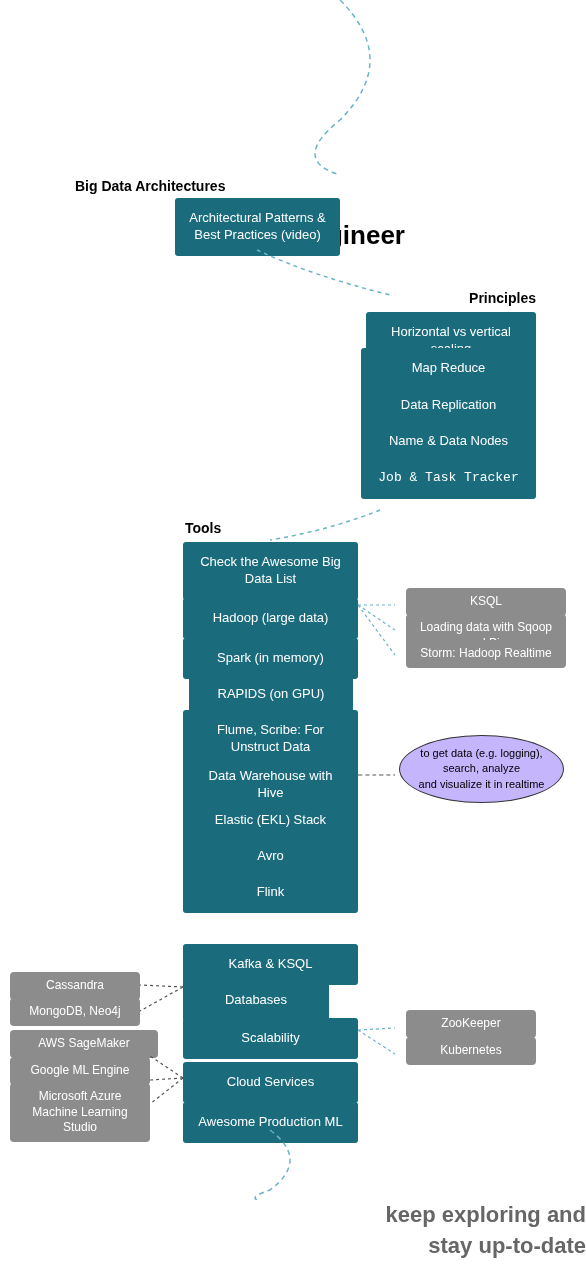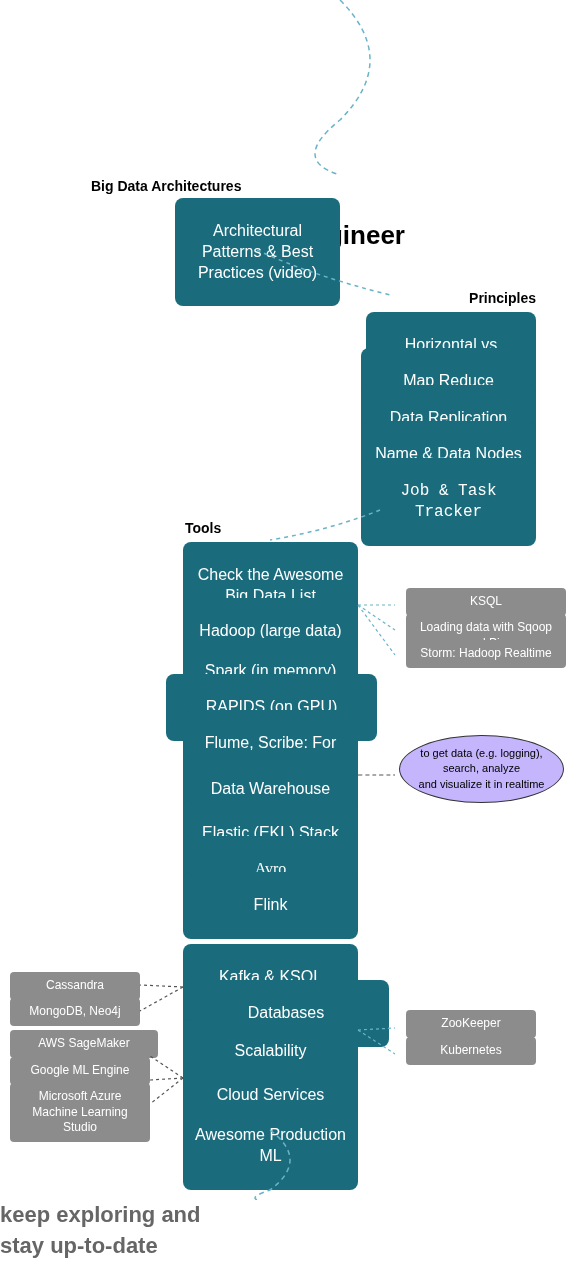--- a/index.html
+++ b/index.html
@@ -31,23 +31,23 @@
     .section-label {
       font-size: 14px;
       font-weight: bold;
       color: #000;
     }
 
     
     .teal-box {
       background-color: #1a6b7c;
       color: #fff;
-      border-radius: 8px;
-      padding: 23px 12px;
-      font-size: 16px;
+      border-radius: 3px;
+      padding: 12px 12px;
+      font-size: 13px;
       text-align: center;
       display: inline-block;
       line-height: 1.3;
     }
 
     
     .gray-box {
       background-color: #8c8c8c;
       color: #fff;
       border-radius: 4px;
@@ -81,21 +81,21 @@
 <div class="page-container" style="position:relative; height:1286px;">
 
   <svg style="position:absolute;top:0;left:0;width:586px;height:180px;pointer-events:none;">
     <path d="M 340 0 Q 400 60 340 120 Q 290 160 340 175" stroke="#6ab4c8" stroke-dasharray="5,4" fill="none" stroke-width="1.5"></path>
   </svg>
 
   <div class="main-title abs" style="left:0;right:0;top:100px;">
     <span>Big Data Engineer</span>
   </div>
 
-  <div class="section-label abs" style="left:91px;top:178px;text-align:center;">
+  <div class="section-label abs" style="left:75px;top:178px;text-align:center;">
     <span>Big Data Architectures</span>
   </div>
 
   <div class="teal-box abs" style="left:175px;top:198px;width:165px;">
     <span>Architectural Patterns &amp; Best Practices (video)</span>
   </div>
 
   <svg style="position:absolute;top:195px;left:0;width:586px;height:130px;pointer-events:none;">
     <path d="M 257 55 Q 310 80 390 100" stroke="#6ab4c8" stroke-dasharray="4,4" fill="none" stroke-width="1.5"></path>
   </svg>
@@ -149,21 +149,21 @@
   <svg style="position:absolute;top:580px;left:0;width:586px;height:80px;pointer-events:none;">
     <line x1="358" y1="25" x2="395" y2="25" stroke="#6ab4c8" stroke-dasharray="3,3" stroke-width="1.2"></line>
     <line x1="358" y1="25" x2="395" y2="50" stroke="#6ab4c8" stroke-dasharray="3,3" stroke-width="1.2"></line>
     <line x1="358" y1="25" x2="395" y2="75" stroke="#6ab4c8" stroke-dasharray="3,3" stroke-width="1.2"></line>
   </svg>
 
   <div class="teal-box abs" style="left:183px;top:638px;width:175px;">
     <span>Spark (in memory)</span>
   </div>
 
-  <div class="teal-box abs" style="left:166px;top:674px;width:211px;">
+  <div class="teal-box abs" style="left:189px;top:674px;width:164px;">
     <span>RAPIDS (on GPU)</span>
   </div>
 
   <div class="teal-box abs" style="left:183px;top:710px;width:175px;">
     <span>Flume, Scribe: For Unstruct Data</span>
   </div>
 
   <div class="teal-box abs" style="left:183px;top:756px;width:175px;">
     <span>Data Warehouse with Hive</span>
   </div>
@@ -175,34 +175,34 @@
   </div>
 
   <svg style="position:absolute;top:740px;left:0;width:586px;height:60px;pointer-events:none;">
     <path d="M 358 35 Q 380 35 395 35" stroke="#555" stroke-dasharray="4,3" fill="none" stroke-width="1.2"></path>
   </svg>
 
   <div class="teal-box abs" style="left:183px;top:800px;width:175px;">
     <span>Elastic (EKL) Stack</span>
   </div>
 
-  <div class="teal-box abs" style="left:183px;top:836px;width:175px;font-family:Liberation Serif, serif;">
+  <div class="teal-box abs" style="left:183px;top:836px;width:175px;">
     <span>Avro</span>
   </div>
 
   <div class="teal-box abs" style="left:183px;top:872px;width:175px;">
     <span>Flink</span>
   </div>
 
 
   <div class="teal-box abs" style="left:183px;top:944px;width:175px;">
     <span>Kafka &amp; KSQL</span>
   </div>
 
-  <div class="teal-box abs" style="left:183px;top:980px;width:206px;">
+  <div class="teal-box abs" style="left:183px;top:980px;width:146px;">
     <span>Databases</span>
   </div>
 
   <div class="gray-box abs" style="left:10px;top:972px;width:130px;">
     <span>Cassandra</span>
   </div>
   <div class="gray-box abs" style="left:10px;top:998px;width:130px;">
     <span>MongoDB, Neo4j</span>
   </div>
 
@@ -248,20 +248,20 @@
   </svg>
 
   <div class="teal-box abs" style="left:183px;top:1102px;width:175px;">
     <span>Awesome Production ML</span>
   </div>
 
   <svg style="position:absolute;top:1120px;left:0;width:586px;height:80px;pointer-events:none;">
     <path d="M 270 10 Q 310 40 270 70 Q 240 80 270 82" stroke="#6ab4c8" stroke-dasharray="5,4" fill="none" stroke-width="1.5"></path>
   </svg>
 
-  <div class="abs" style="left:0;right:0;top:1200px;text-align:left;">
+  <div class="abs" style="left:0;right:0;top:1200px;text-align:right;">
     <div style="font-size:22px;font-weight:bold;color:#666;line-height:1.4;">
       <span style="white-space:pre-line;">keep exploring and
 stay up-to-date</span>
     </div>
   </div>
 
 </div>
 
 </body></html>

